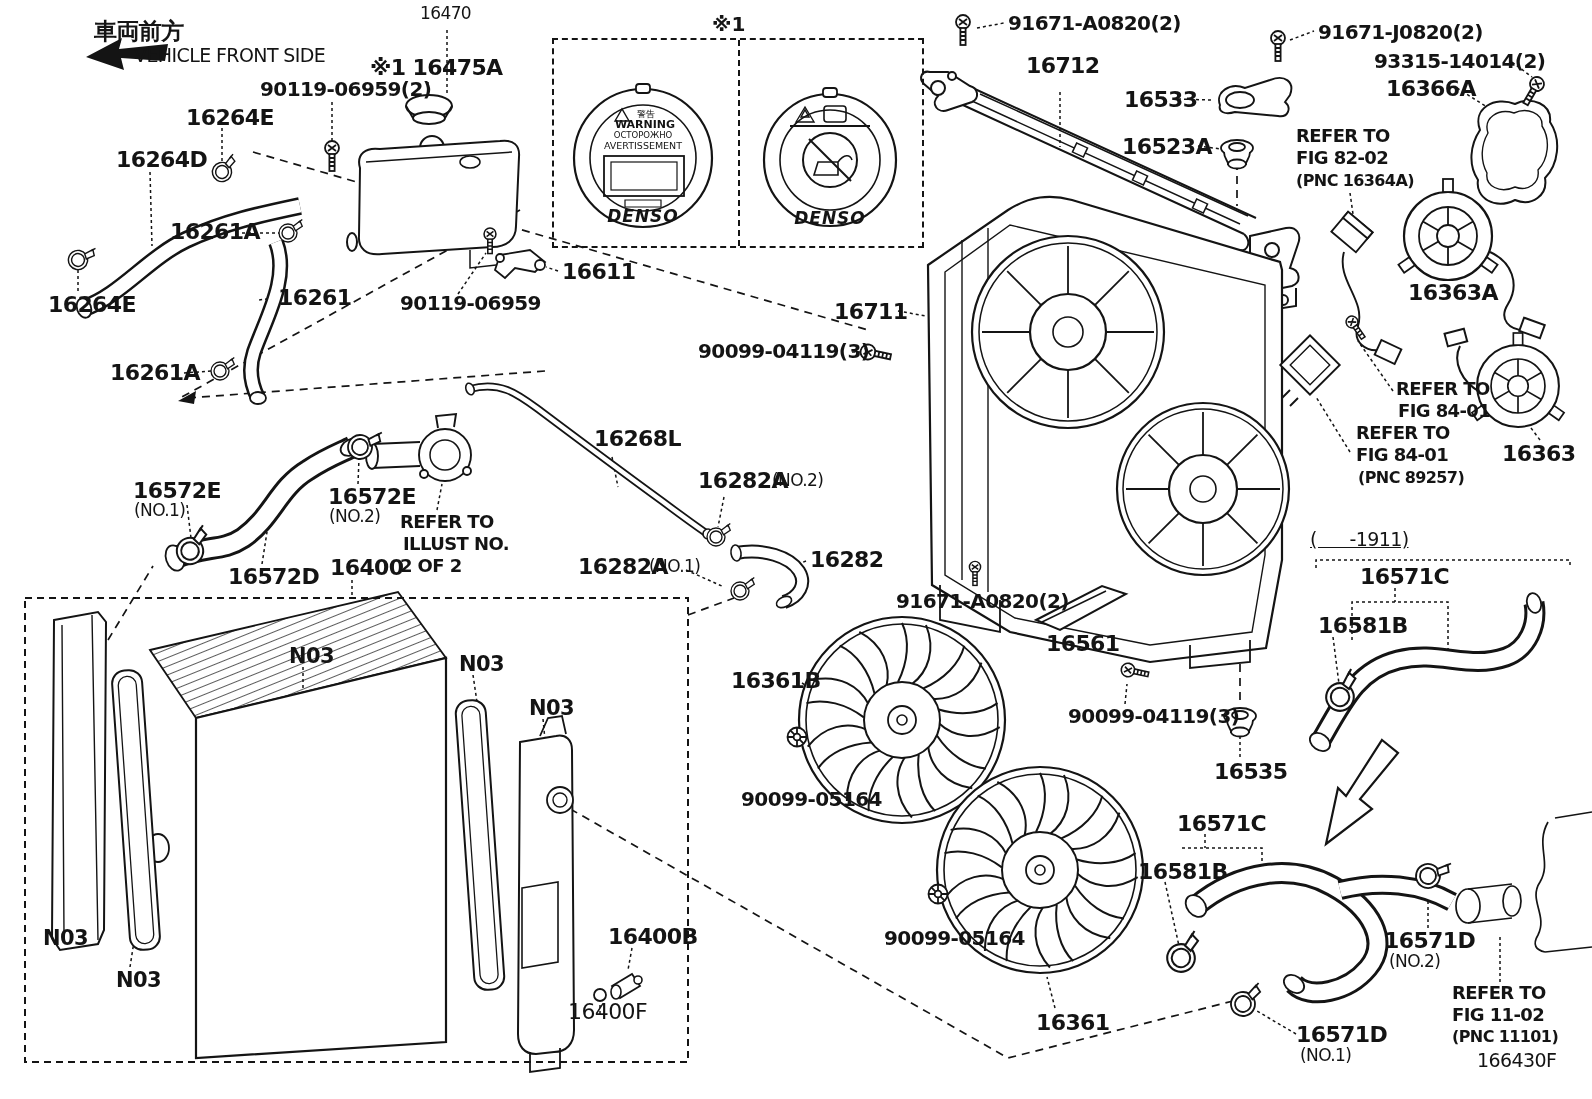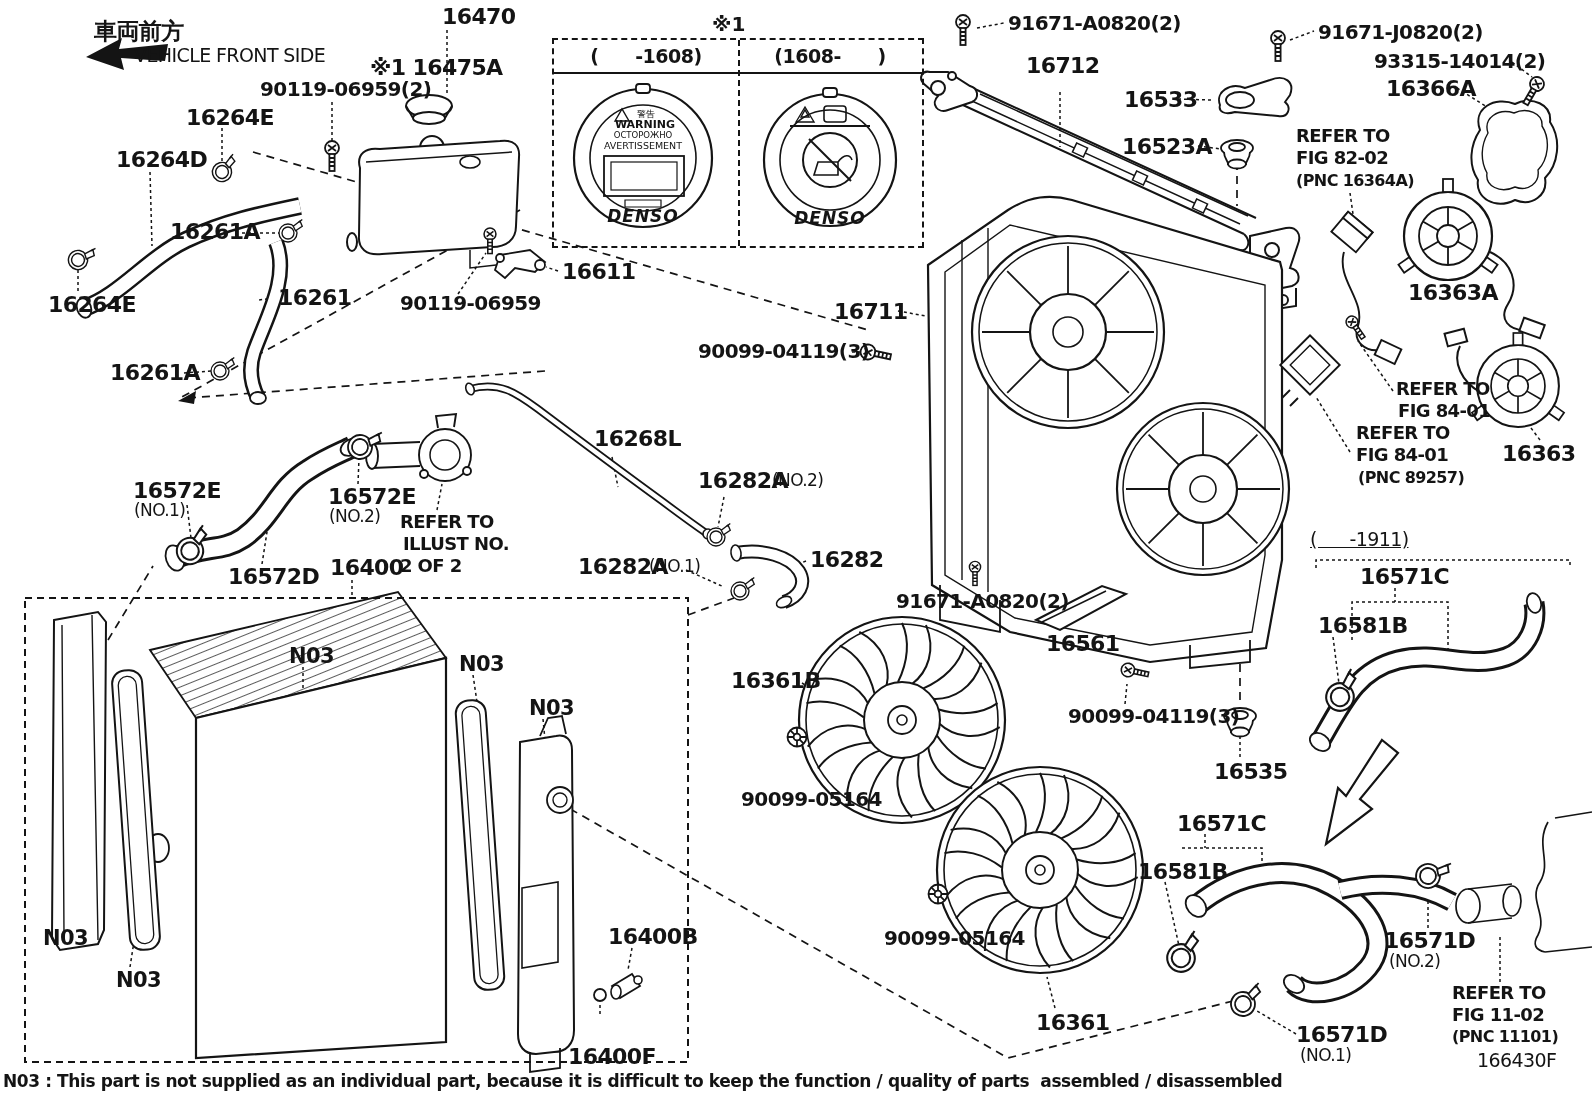--- a/index.html
+++ b/index.html
@@ -446,31 +446,27 @@
     <text x="645" y="128" font-size="11" font-weight="bold">WARNING</text>
     <text x="643" y="138" font-size="8.5">ОСТОРОЖНО</text>
     <text x="643" y="149" font-size="9.5">AVERTISSEMENT</text>
     <text x="643" y="222" font-size="17" class="denso">DENSO</text>
     <text x="830" y="224" font-size="17" class="denso">DENSO</text>
   </g>
 </svg>
 
 <div class="vtable">
   <div class="vt-mark">※1</div>
-  <div class="vt-head">
-    <div class="vt-cell">(      -1608)</div>
-    <div class="vt-cell">(1608-      )</div>
-  </div>
   <div class="vt-div"></div>
 </div>
 
 <div id="labels">
       <div class="lbl" style="left: 94px; top: 19px; font-size: 23px; font-weight: 700;">車両前方</div>
       <div class="lbl" style="left: 94px; top: 46px; font-size: 19px; margin-left: 40px;">VEHICLE FRONT SIDE</div>
-      <div class="lbl" style="left: 442px; top: 5px; font-size: 22px; font-weight: 700;">16470</div>
+      <div class="lbl" style="left: 420px; top: 5px; font-size: 17px; font-weight: 400;">16470</div>
       <div class="lbl" style="left: 370px; top: 56px; font-size: 22px; font-weight: 700;">※1 16475A</div>
       <div class="lbl" style="left: 260px; top: 79px; font-size: 20px; font-weight: 700;">90119-06959(2)</div>
       <div class="lbl" style="left: 186px; top: 106px; font-size: 22px; font-weight: 700;">16264E</div>
       <div class="lbl" style="left: 116px; top: 148px; font-size: 22px; font-weight: 700;">16264D</div>
       <div class="lbl" style="left: 170px; top: 220px; font-size: 22px; font-weight: 700;">16261A</div>
       <div class="lbl" style="left: 48px; top: 293px; font-size: 22px; font-weight: 700;">16264E</div>
       <div class="lbl" style="left: 278px; top: 286px; font-size: 22px; font-weight: 700;">16261</div>
       <div class="lbl" style="left: 400px; top: 293px; font-size: 20px; font-weight: 700;">90119-06959</div>
       <div class="lbl" style="left: 562px; top: 260px; font-size: 22px; font-weight: 700;">16611</div>
       <div class="lbl" style="left: 110px; top: 361px; font-size: 22px; font-weight: 700;">16261A</div>
@@ -528,18 +524,17 @@
       <div class="lbl" style="left: 1452px; top: 984px; font-size: 18px; font-weight: 700;">REFER TO</div>
       <div class="lbl" style="left: 1452px; top: 1006px; font-size: 18px; font-weight: 700;">FIG 11-02</div>
       <div class="lbl" style="left: 1452px; top: 1029px; font-size: 16px; font-weight: 700;">(PNC 11101)</div>
       <div class="lbl" style="left: 1477px; top: 1051px; font-size: 19px;">166430F</div>
       <div class="lbl" style="left: 289px; top: 645px; font-size: 21px; font-weight: 700;">N03</div>
       <div class="lbl" style="left: 459px; top: 653px; font-size: 21px; font-weight: 700;">N03</div>
       <div class="lbl" style="left: 529px; top: 697px; font-size: 21px; font-weight: 700;">N03</div>
       <div class="lbl" style="left: 43px; top: 927px; font-size: 21px; font-weight: 700;">N03</div>
       <div class="lbl" style="left: 116px; top: 969px; font-size: 21px; font-weight: 700;">N03</div>
       <div class="lbl" style="left: 608px; top: 925px; font-size: 22px; font-weight: 700;">16400B</div>
-      <div class="lbl" style="left: 568px; top: 1045px; font-size: 22px; font-weight: 700;">16400F</div>
+      <div class="lbl" style="left: 568px; top: 1000px; font-size: 22px; font-weight: 400;">16400F</div>
     </div>
 
-<div class="footer">N03 : This part is not supplied as an individual part, because it is difficult to keep the function / quality of parts  assembled / disassembled</div>
 
 </div>
 
 </body></html>

